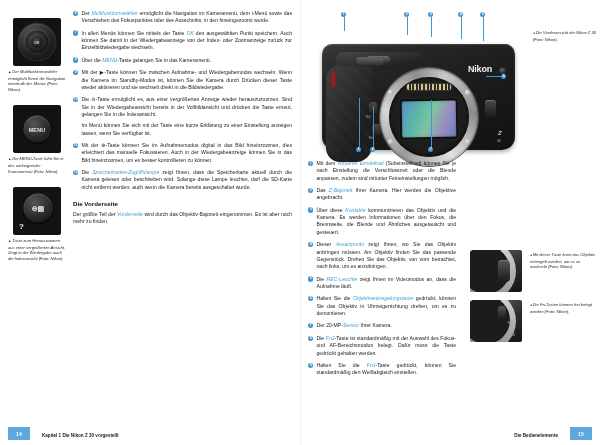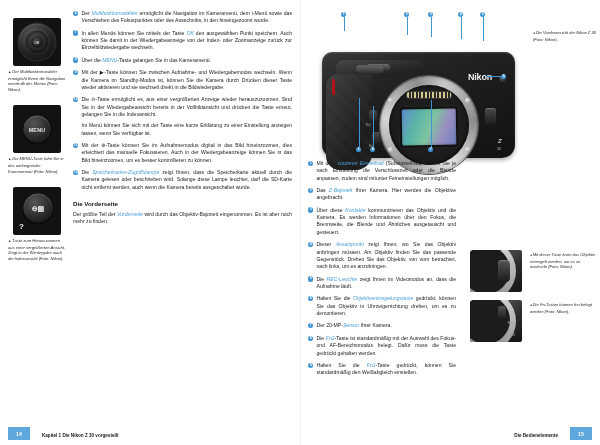--- a/index.html
+++ b/index.html
@@ -103,21 +103,21 @@
   .sec-head {
     font-size:6.2px; font-weight:bold; color:#111; margin:9px 0 4px 0;
   }
 
   
   .cam-wrap { position:relative; width:100%; height:150px; }
   .cam-photo {
     position:absolute; left:8px; top:16px; width:205px; height:128px;
   }
   .cam-body {
-    position:absolute; left:6px; top:26px; width:193px; height:106px;
+    position:absolute; left:6px; top:18px; width:193px; height:106px;
     border-radius:10px 10px 13px 13px;
     background:
       linear-gradient(160deg,#3a3a3a 0%,#262626 22%,#1b1b1b 55%,#121212 100%);
     box-shadow:inset 0 1px 2px rgba(255,255,255,.16), 0 2px 4px rgba(0,0,0,.35);
   }
   .cam-top {
     position:absolute; left:14px; top:8px; width:92px; height:18px;
     border-radius:8px 14px 4px 4px;
     background:linear-gradient(170deg,#474747,#222 70%);
   }

